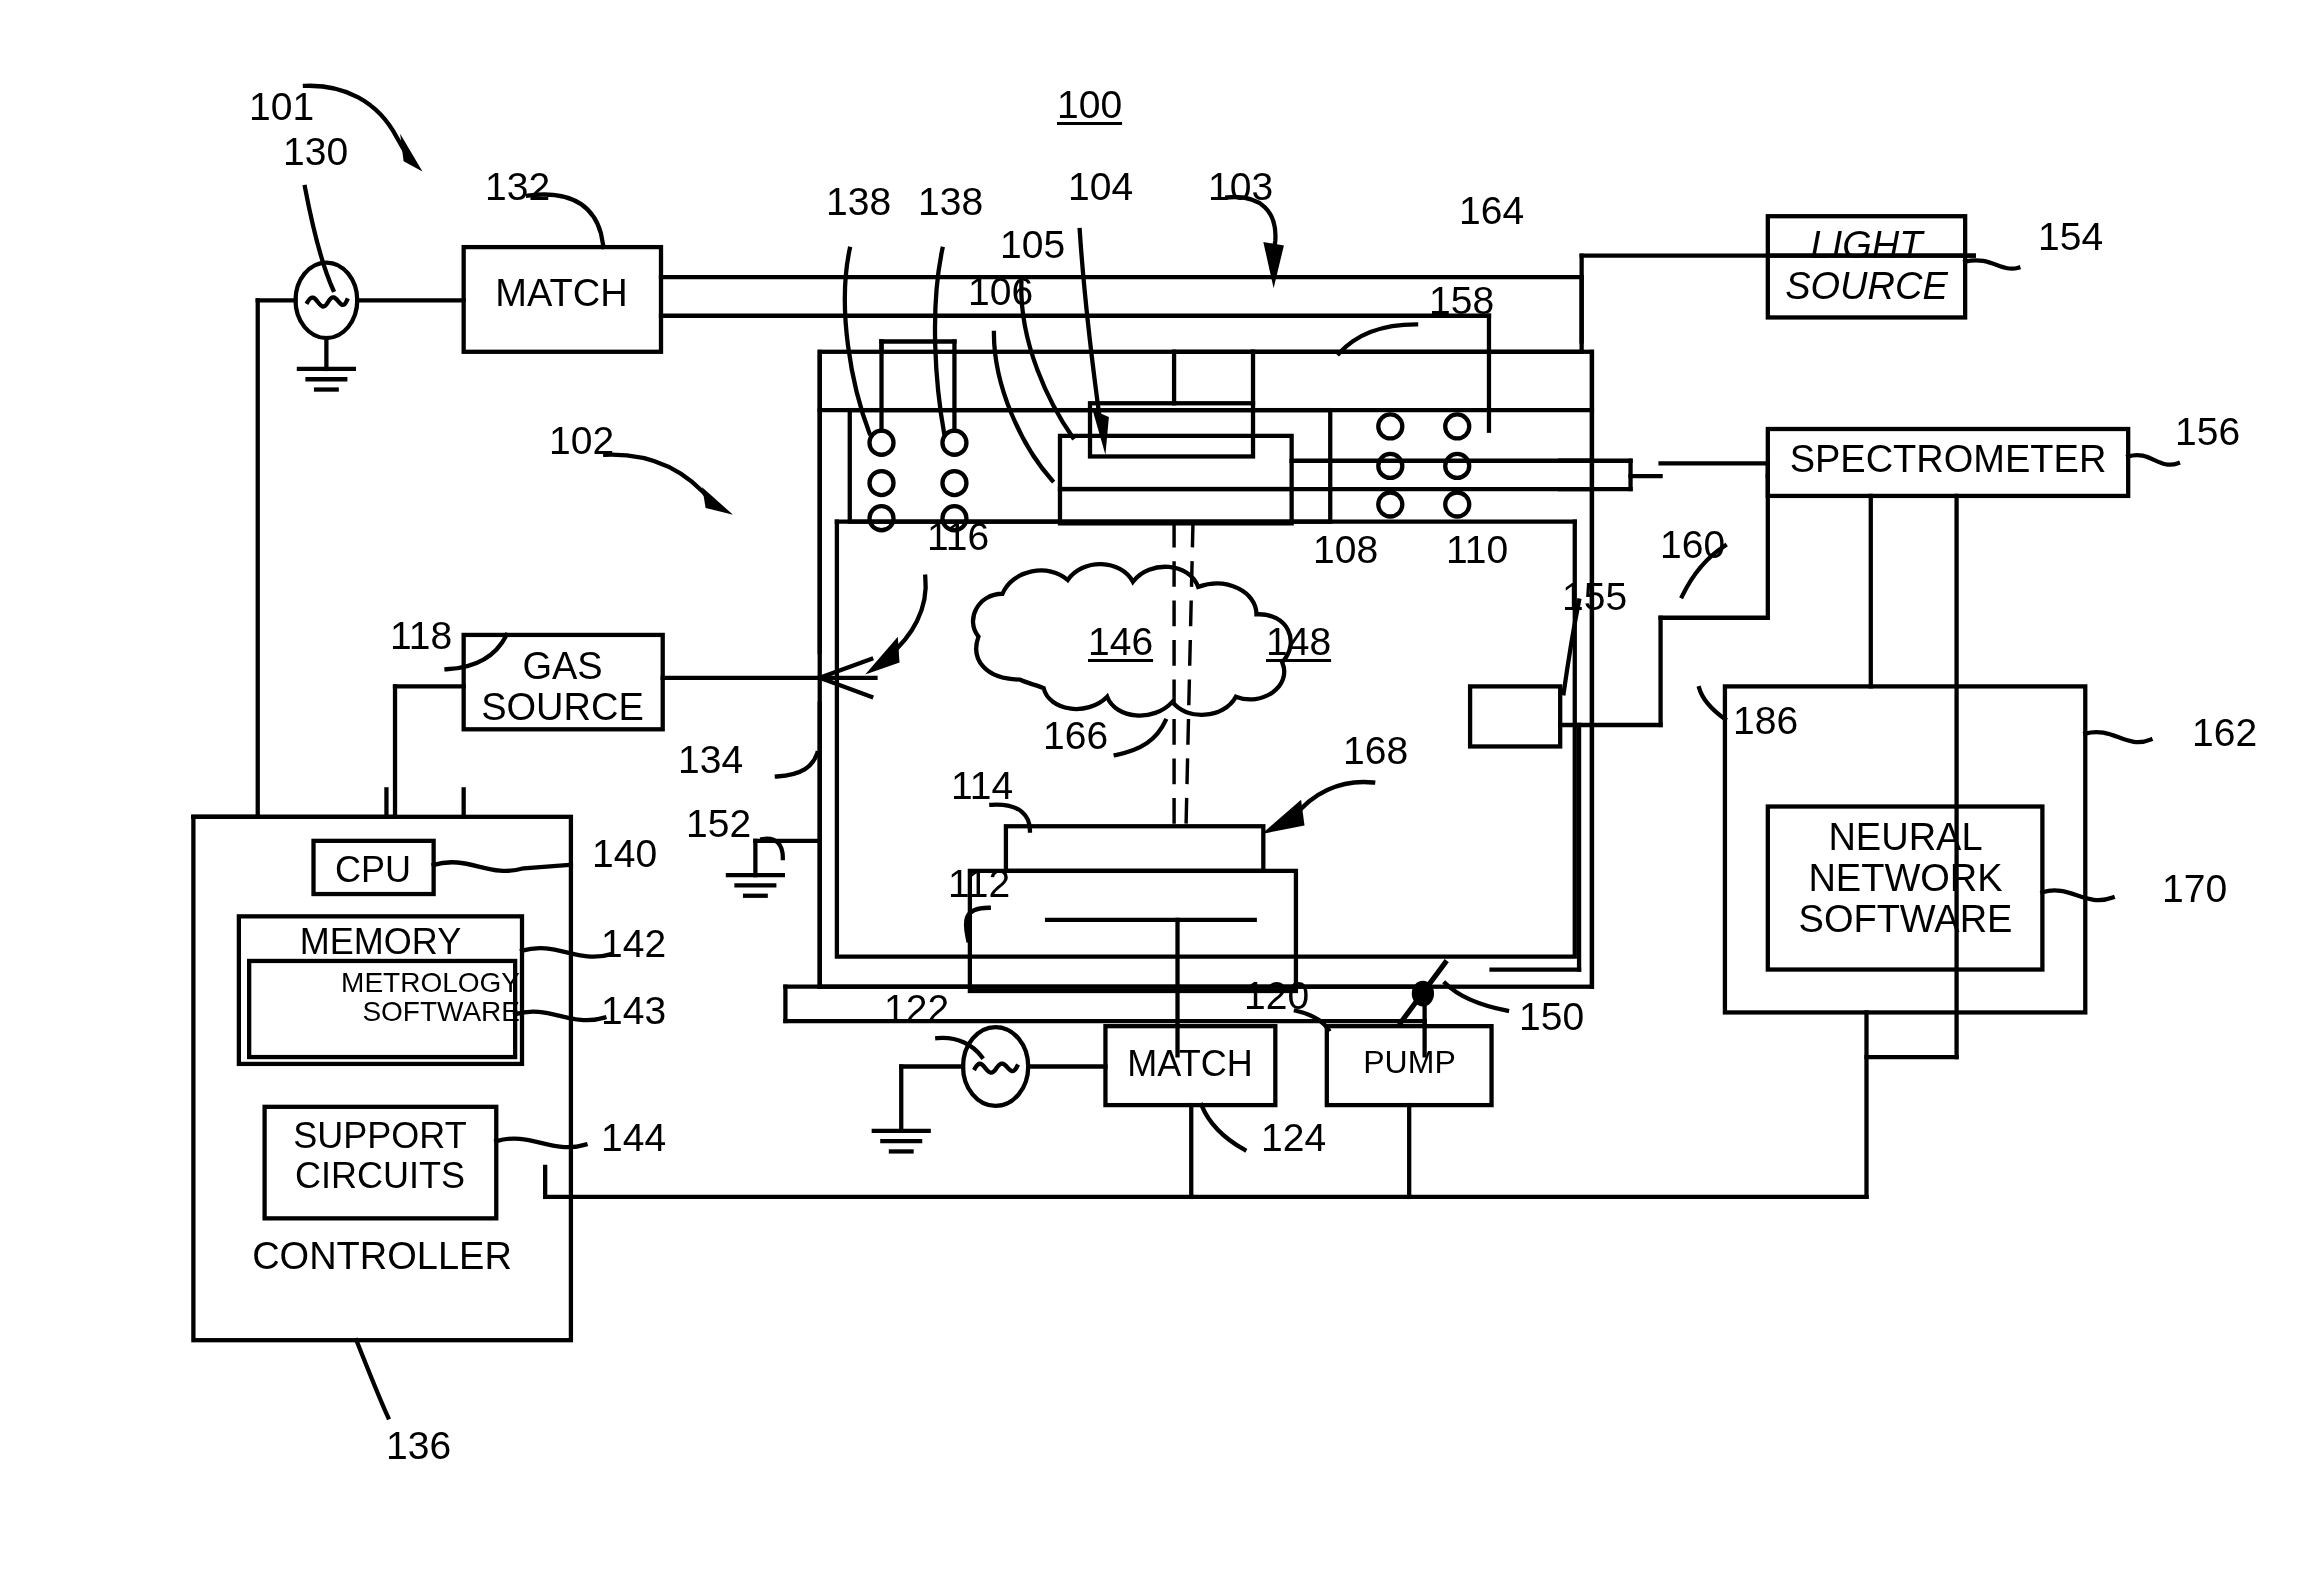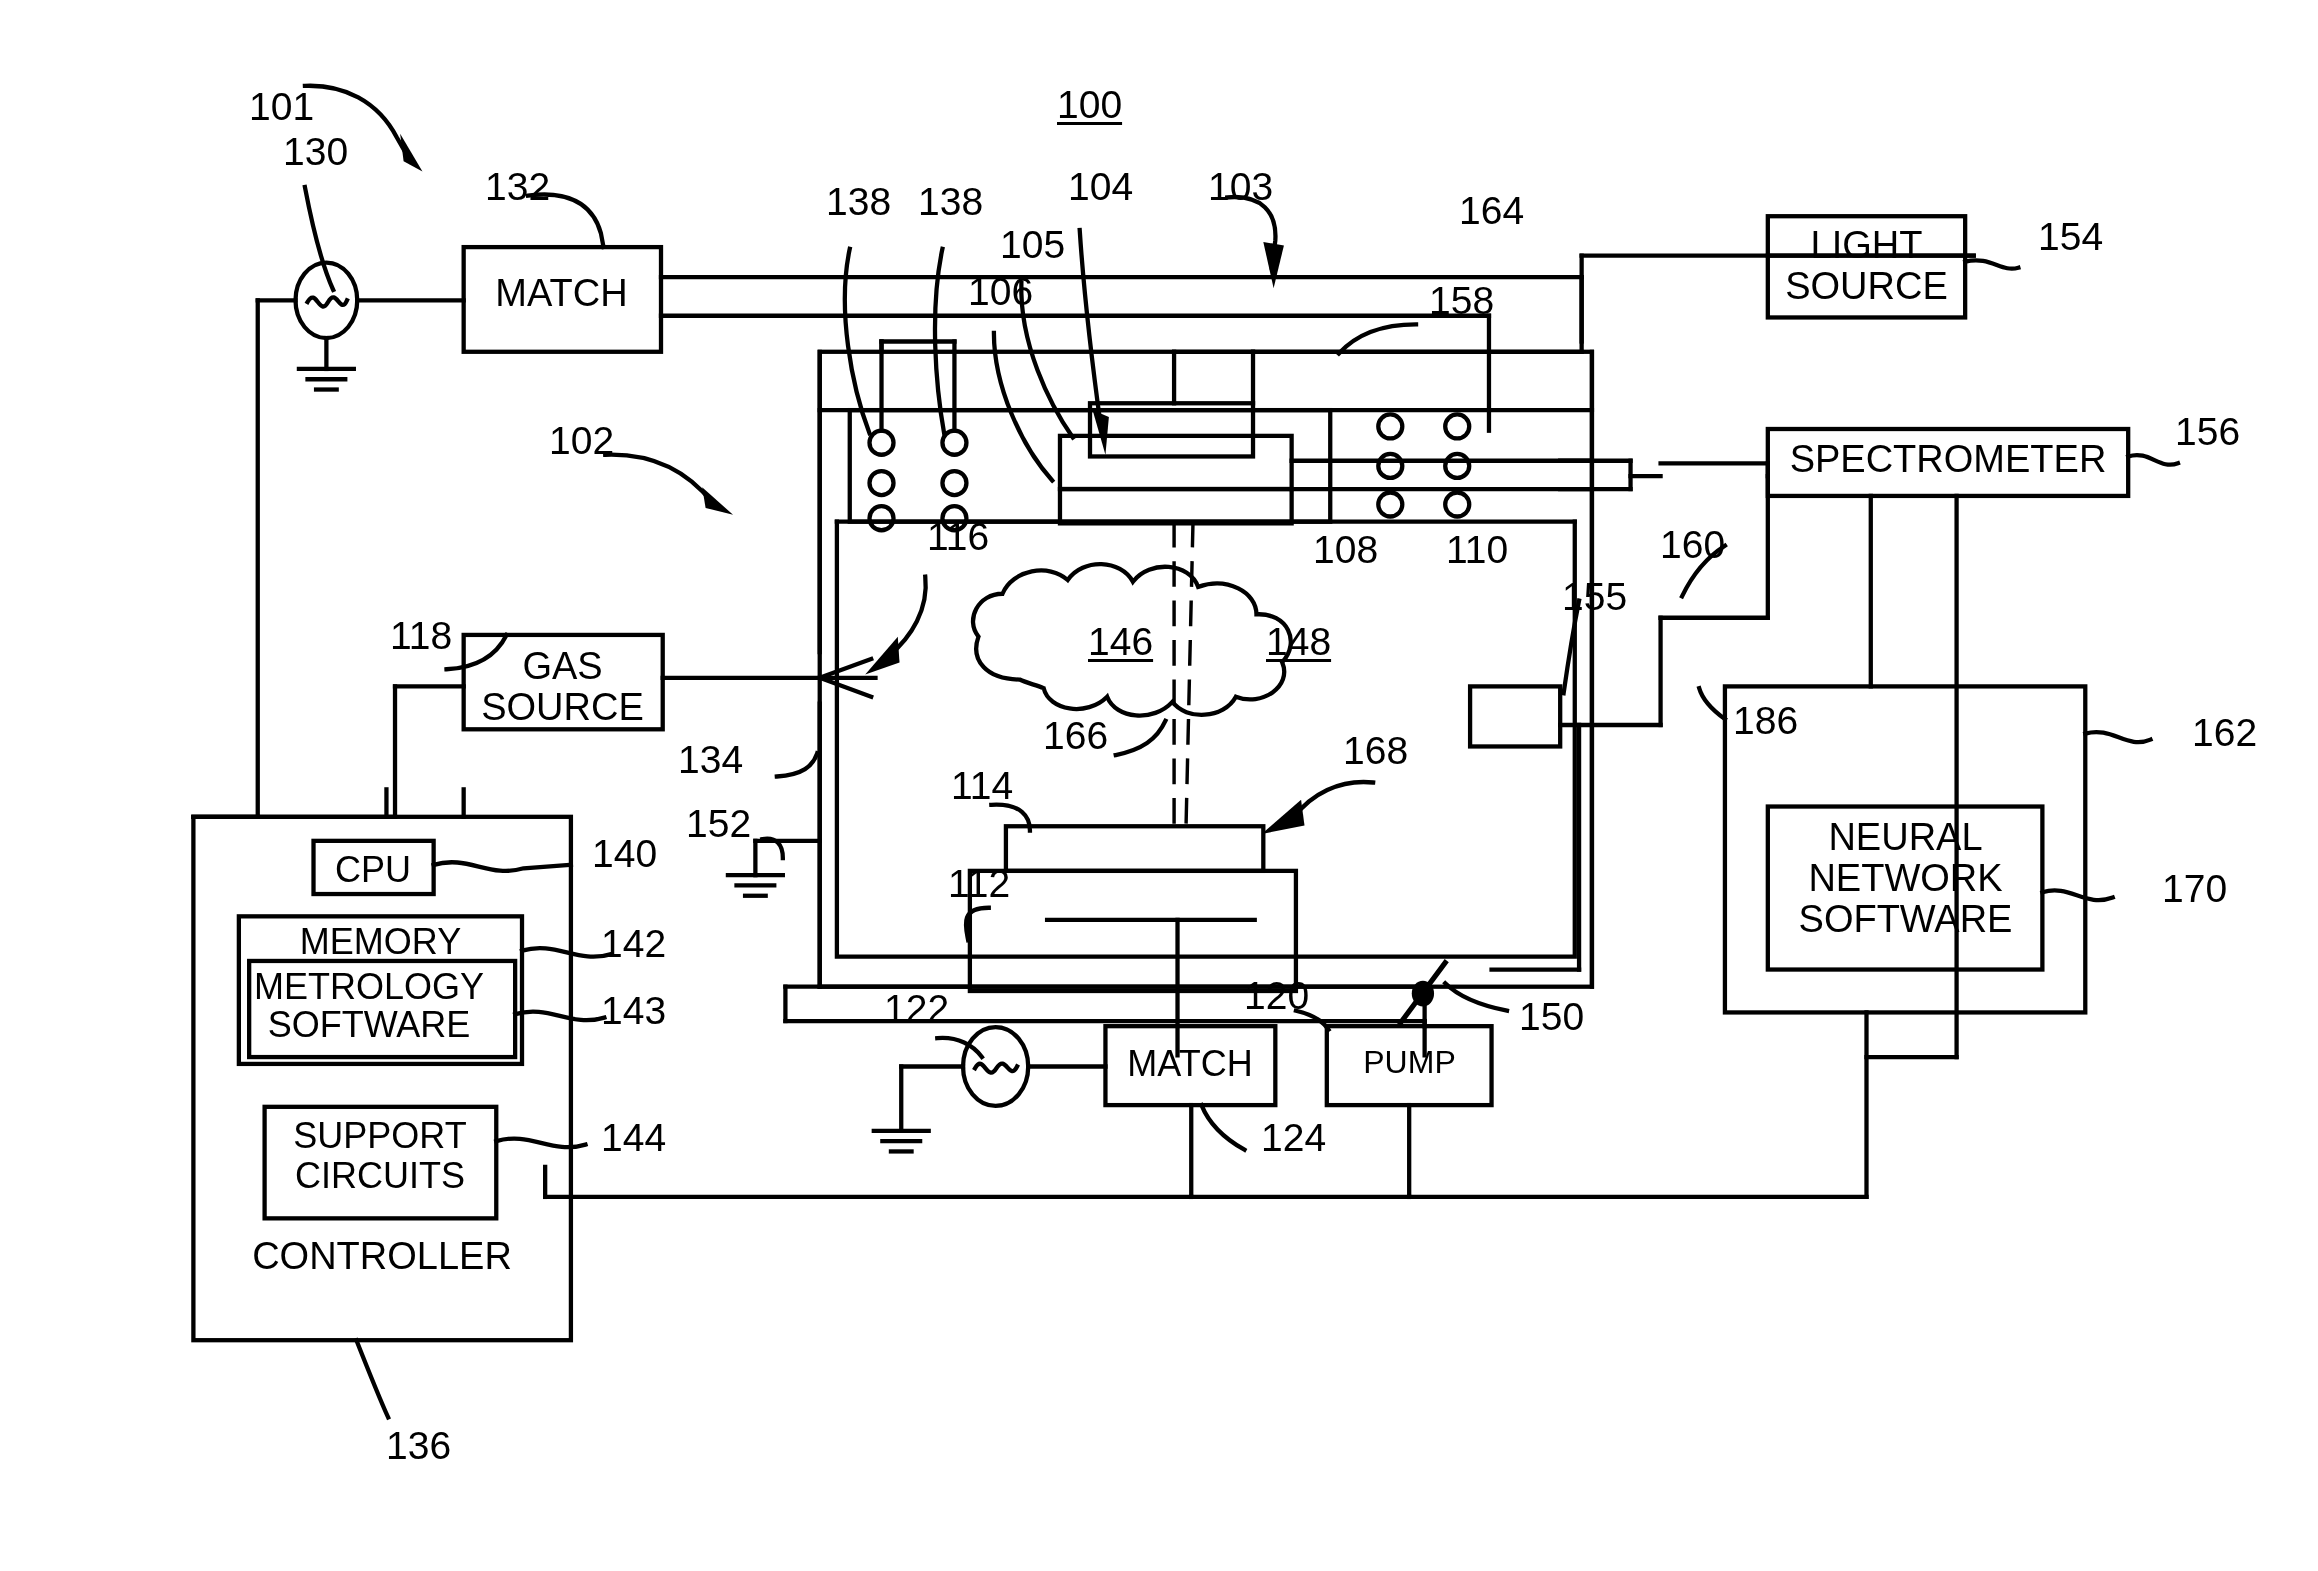--- a/index.html
+++ b/index.html
@@ -257,39 +257,39 @@
   </g>
 </svg>
 
 <div class="boxtext" style="left:463px;top:273px;width:197px;">MATCH</div>
 
 <div class="boxtext" style="left:463px;top:646px;width:199px;">
   <div>GAS</div>
   <div>SOURCE</div>
 </div>
 
-<div class="boxtext" style="left:1768px;top:225px;width:197px;">
+<div class="boxtext" style="left:1768px;top:225px;width:197px;font-style:italic;">
   <div>LIGHT</div>
   <div>SOURCE</div>
 </div>
 
 <div class="boxtext" style="left:1768px;top:439px;width:360px;">SPECTROMETER</div>
 
 
 <div class="boxtext" style="left:1768px;top:817px;width:275px;">
   <div>NEURAL</div>
   <div>NETWORK</div>
   <div>SOFTWARE</div>
 </div>
 
 <div class="boxtext" style="left:313px;top:851px;width:120px;font-size:36px;">CPU</div>
 
 <div class="boxtext" style="left:239px;top:923px;width:283px;font-size:36px;">MEMORY</div>
 
-<div class="boxtext" style="left:236px;top:968px;width:266px;font-size:36px;line-height:1.05;">
+<div class="boxtext" style="left:254px;top:968px;width:266px;font-size:28px;line-height:1.05;text-align:right;">
   <div>METROLOGY</div>
   <div>SOFTWARE</div>
 </div>
 
 <div class="boxtext" style="left:264px;top:1116px;width:232px;font-size:36px;line-height:1.1;">
   <div>SUPPORT</div>
   <div>CIRCUITS</div>
 </div>
 
 <div class="boxtext" style="left:193px;top:1236px;width:378px;">CONTROLLER</div>

